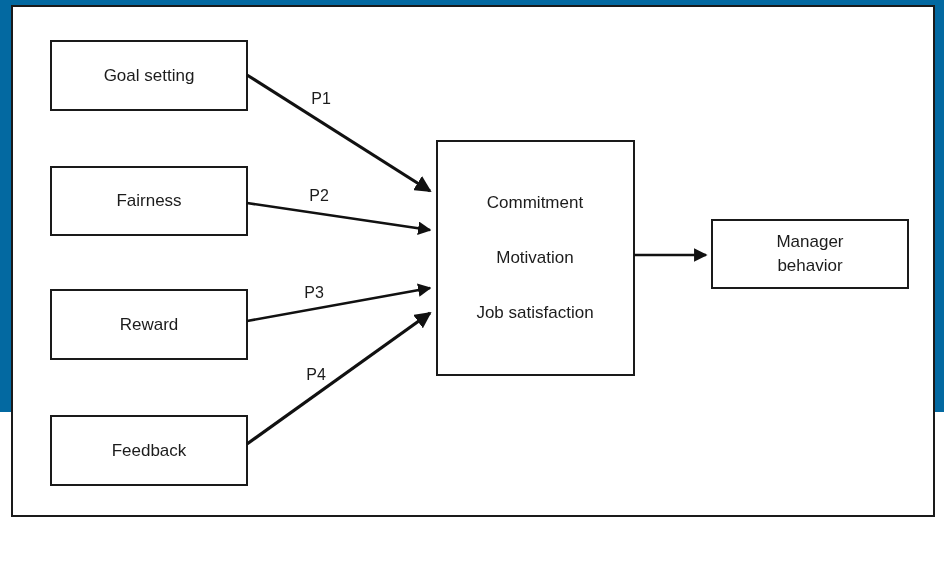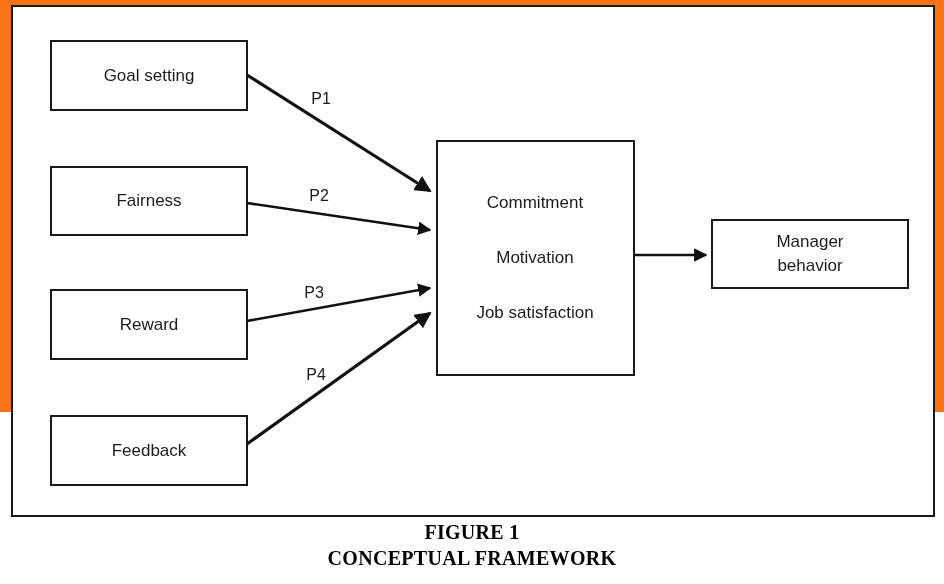--- a/index.html
+++ b/index.html
@@ -11,21 +11,21 @@
   body {
     width: 944px;
     height: 584px;
     font-family: "Liberation Sans", sans-serif;
     overflow: hidden;
   }
   #figure-root {
     position: relative;
     width: 944px;
     height: 412px;
-    background: #f97316;
+    background: #0369a1;
   }
   
   #diagram-frame {
     position: absolute;
     left: 11px;
     top: 5px;
     width: 924px;
     height: 512px;
     border: 2px solid #1a1a1a;
     box-sizing: border-box;
@@ -157,18 +157,14 @@
     <g>
       <line class="link-line" x1="247" y1="444" x2="430" y2="313" marker-end="url(#arrowhead)"></line>
       <text class="path-label" x="316" y="376">P4</text>
     </g>
 
     <g>
       <line class="link-line-thin" x1="634" y1="255" x2="706" y2="255" marker-end="url(#arrowhead)"></line>
     </g>
   </svg>
 
-  <div id="figure-caption">
-    <span class="caption-line-1">FIGURE 1</span>
-    <span class="caption-line-2">CONCEPTUAL FRAMEWORK</span>
-  </div>
 
 </div>
 
 </body></html>

